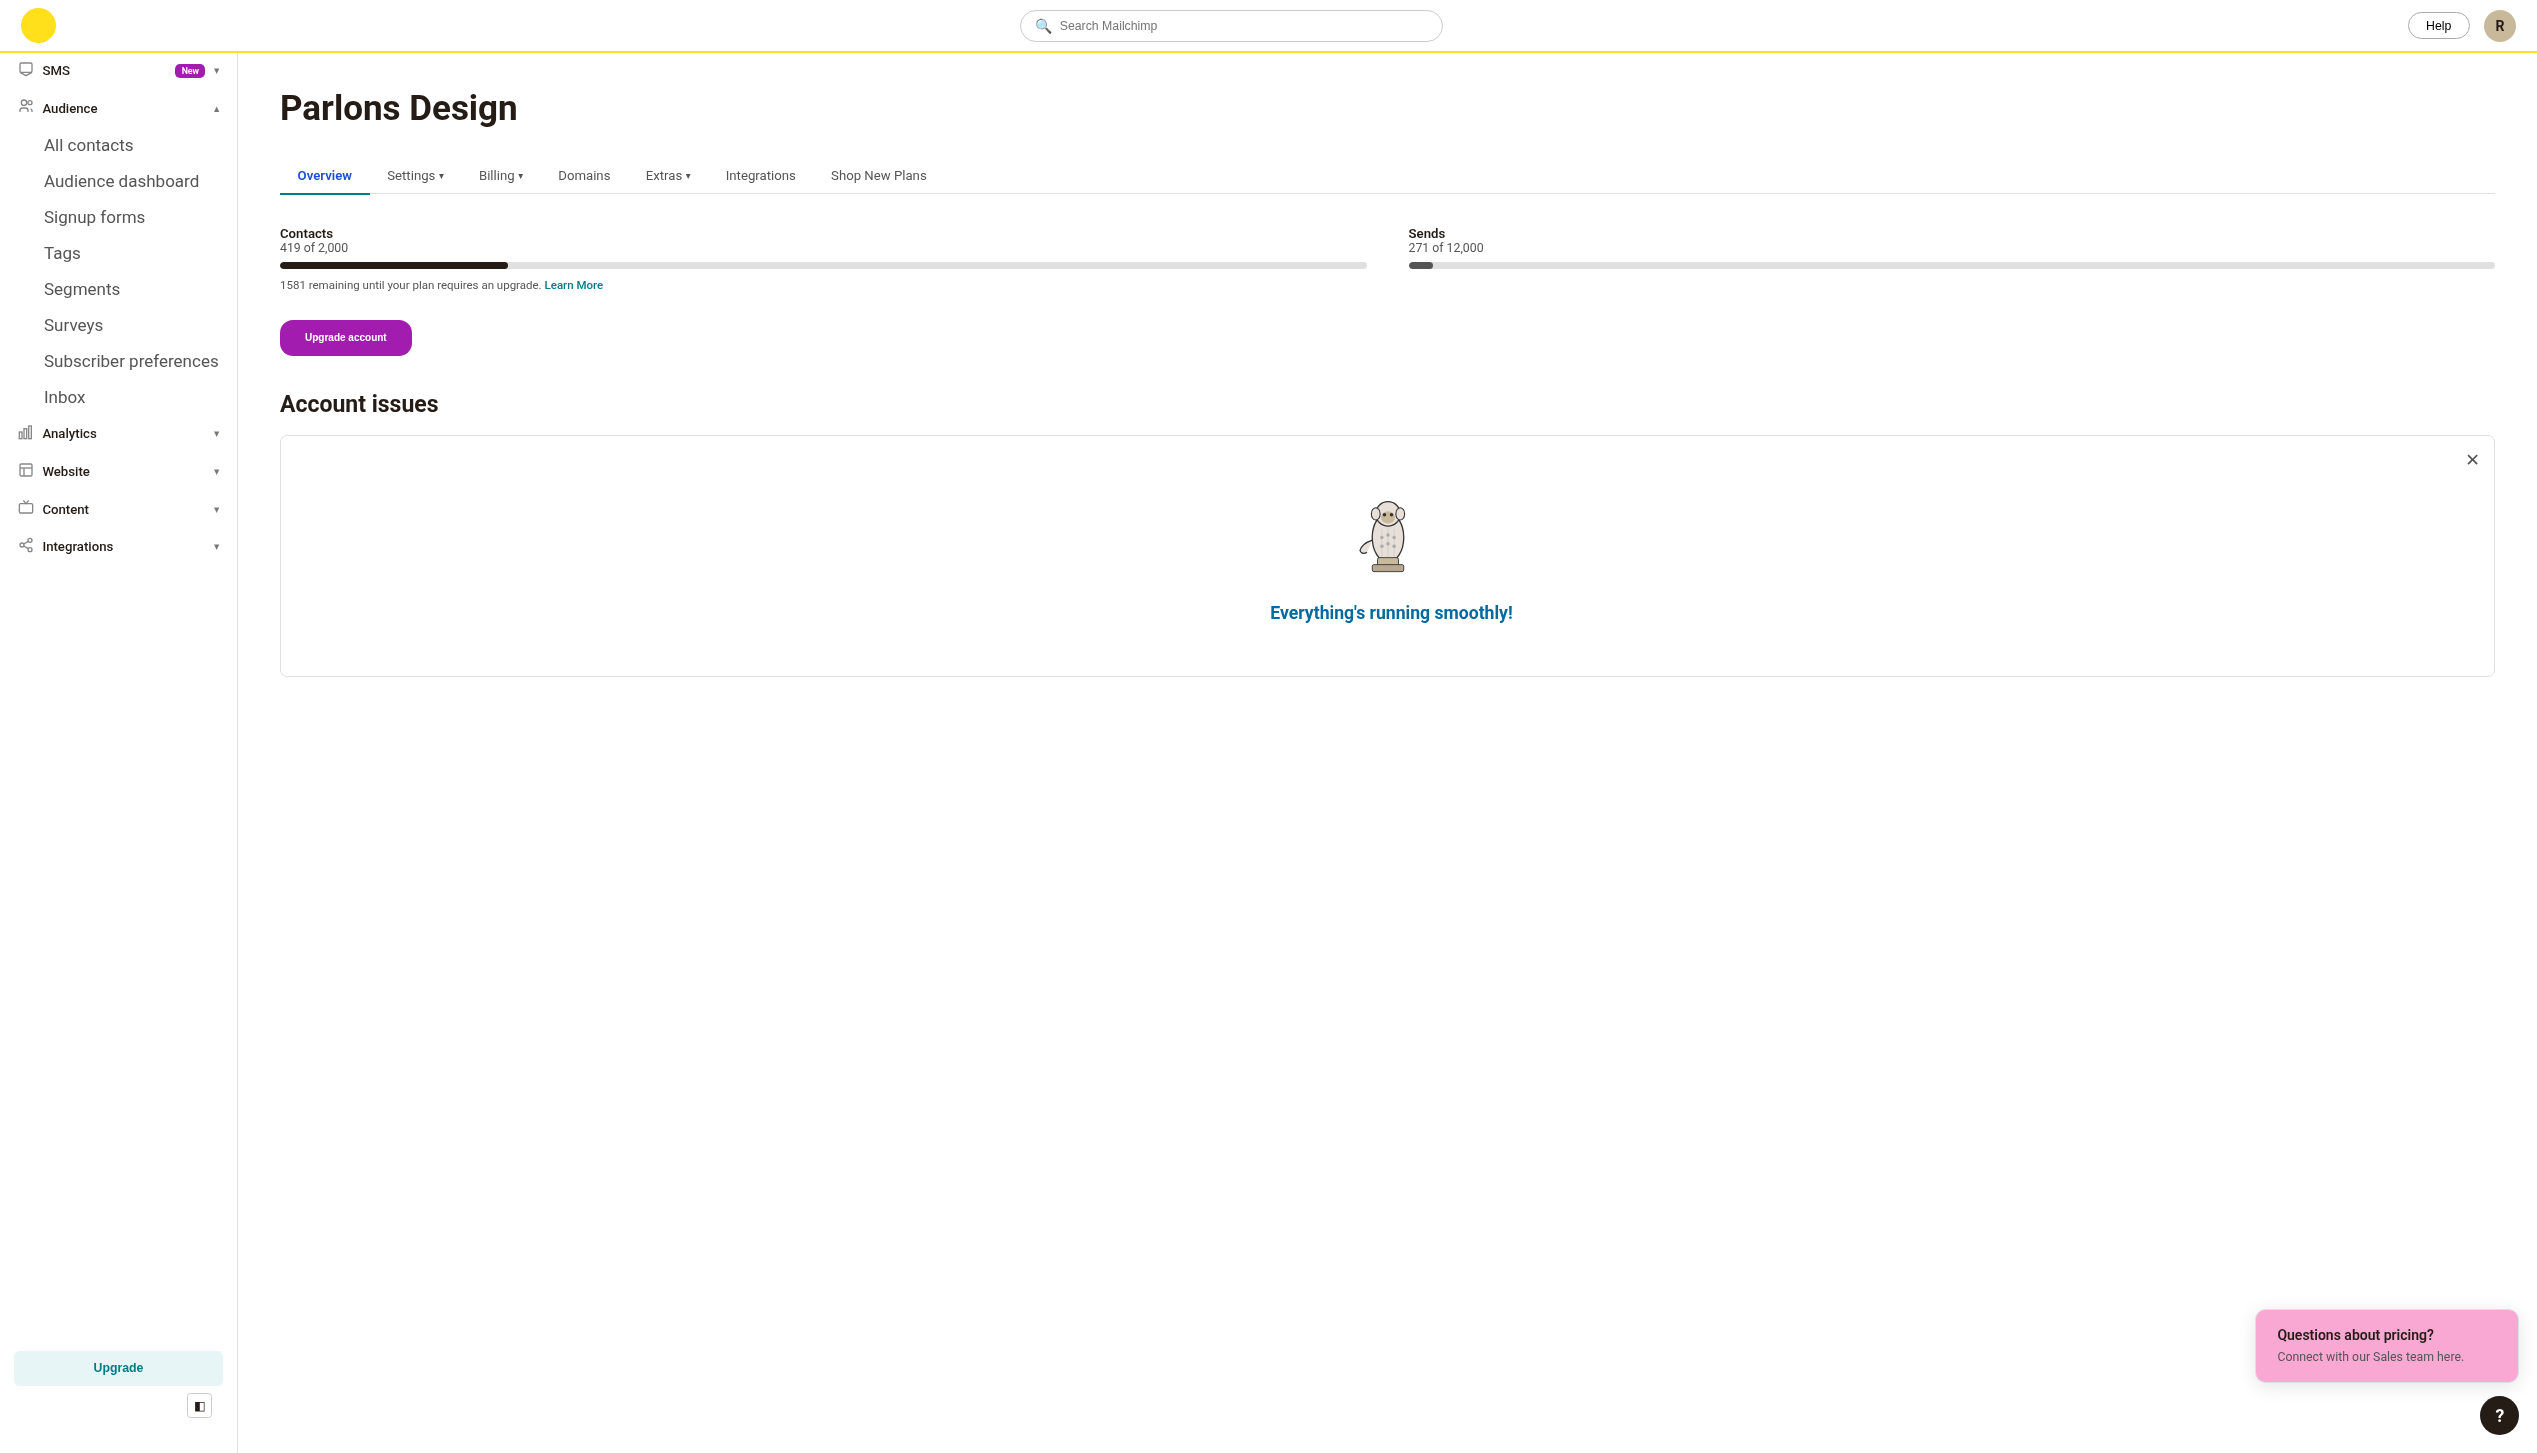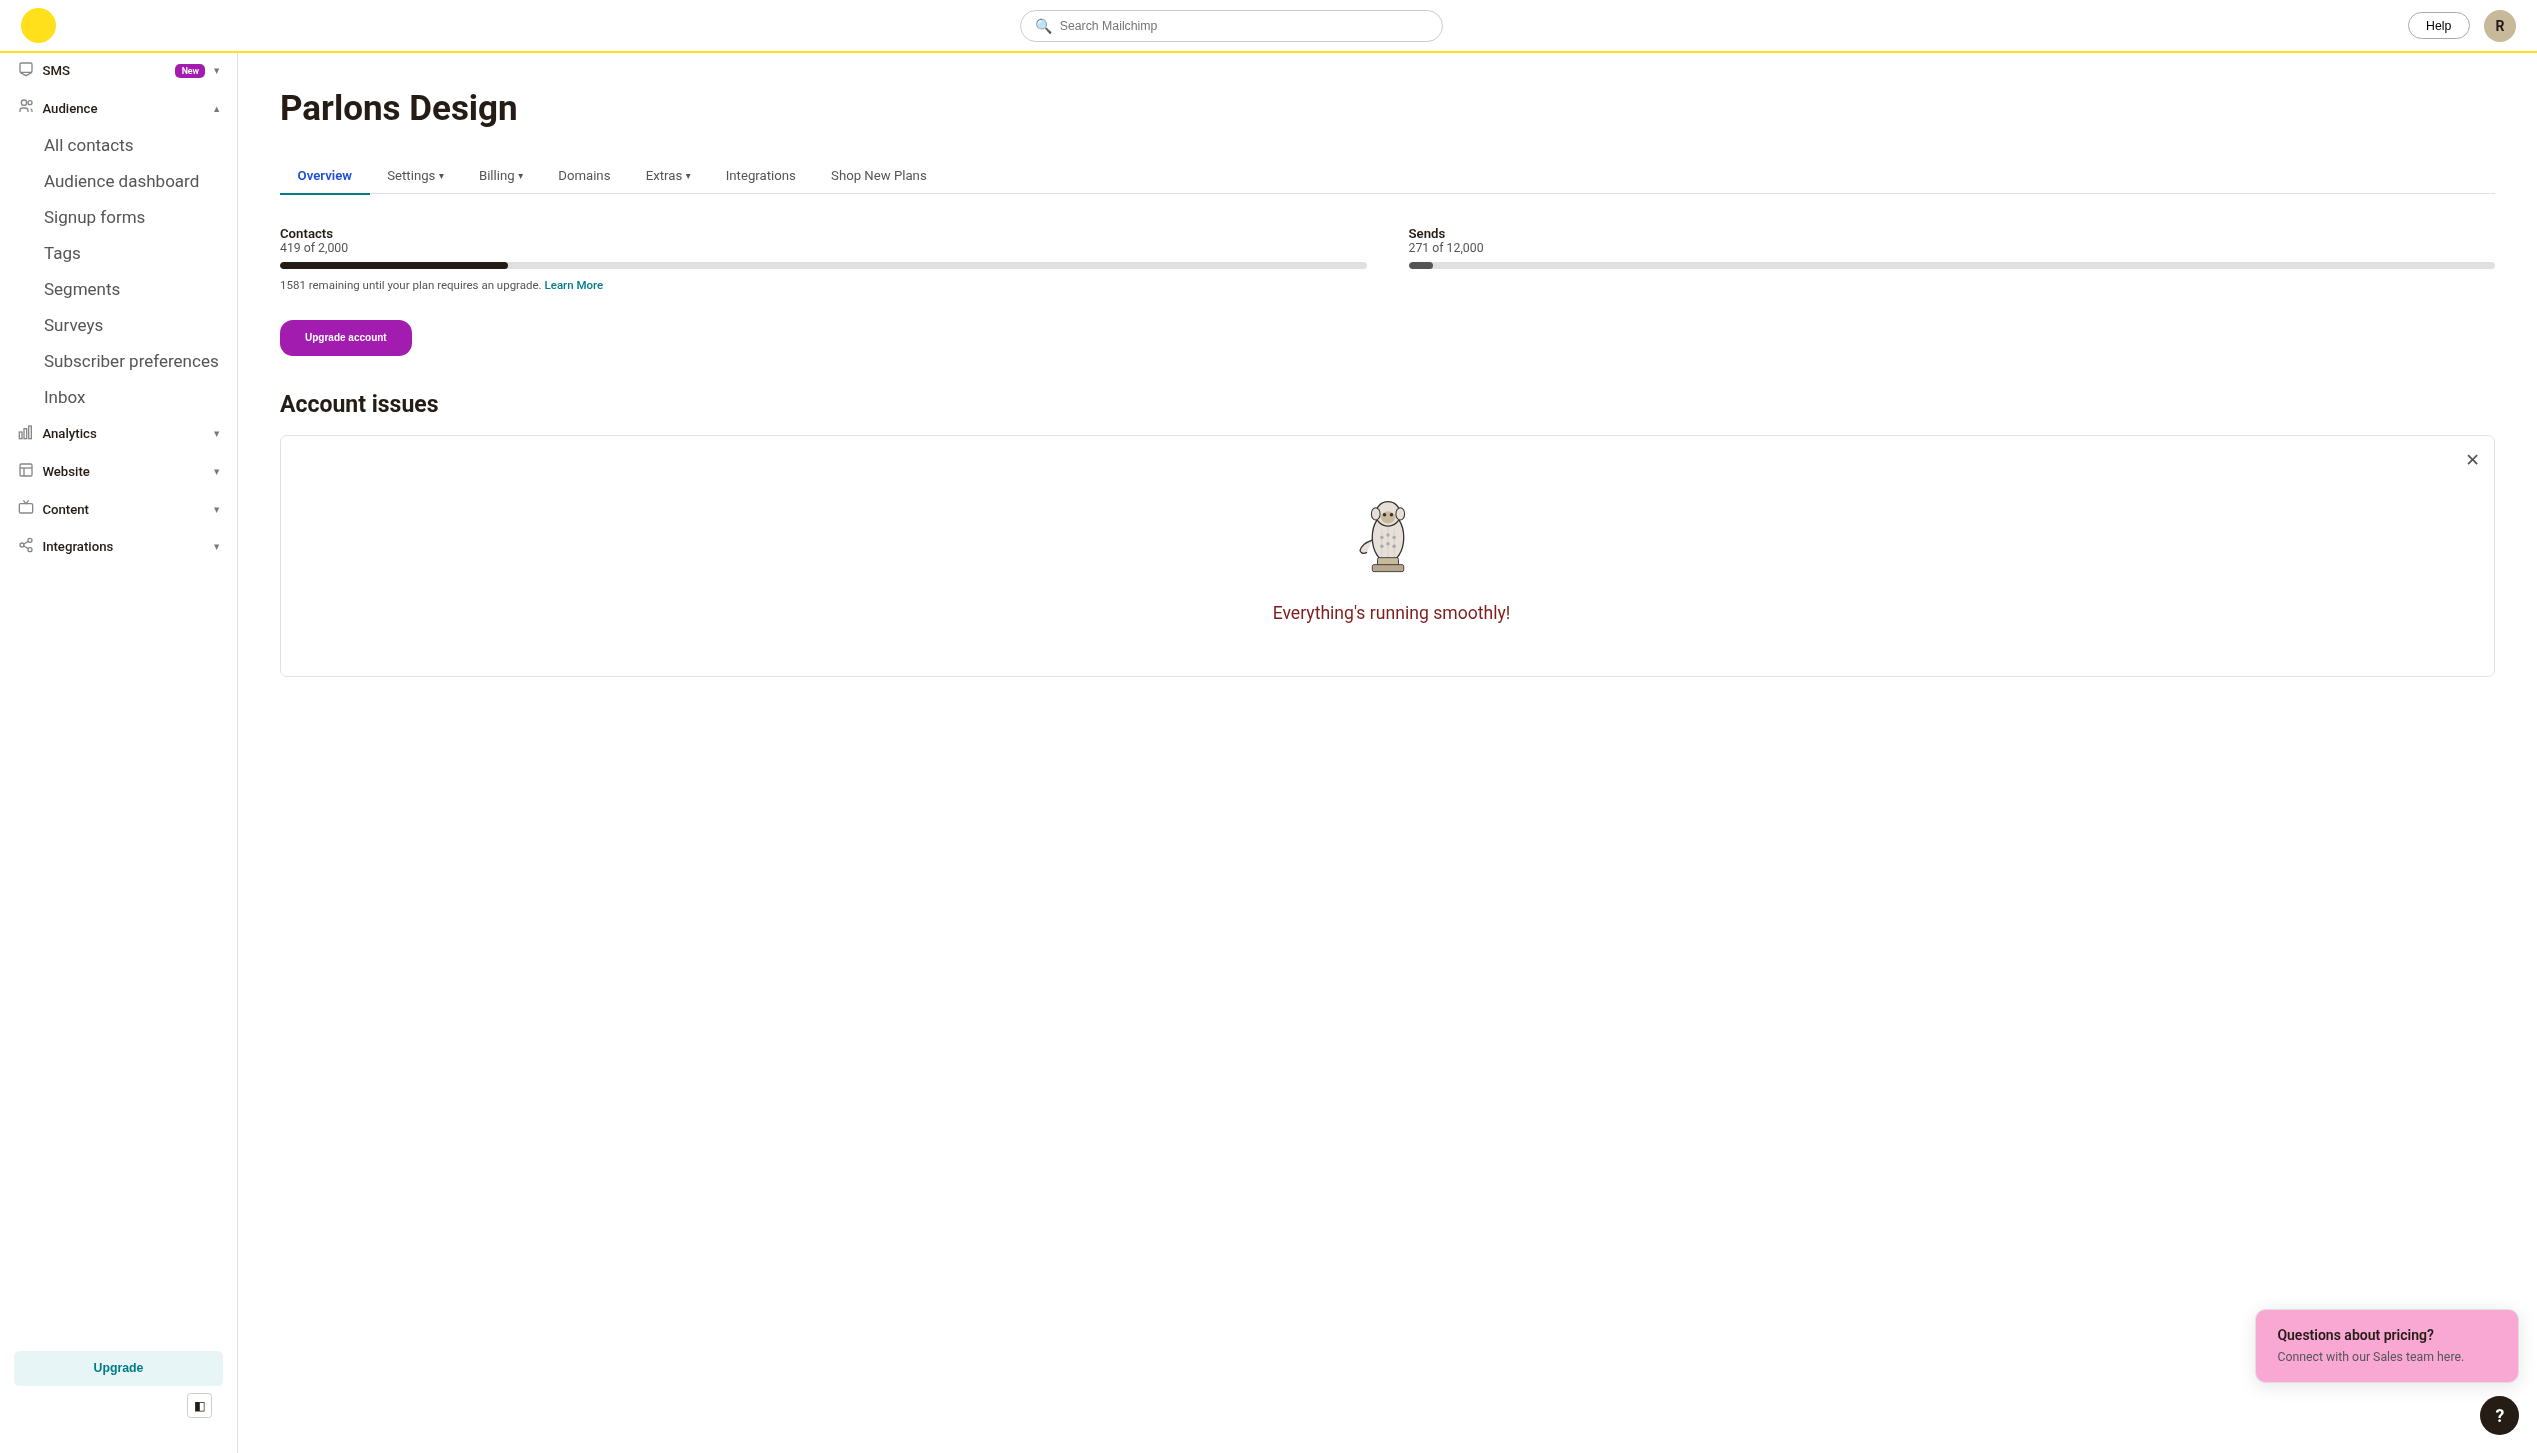--- a/index.html
+++ b/index.html
@@ -375,21 +375,21 @@
         <circle cx="40" cy="62" r="2" fill="#aaa"></circle>
         <circle cx="47" cy="65" r="2" fill="#aaa"></circle>
 
         <rect x="28" y="78" width="24" height="10" rx="2" fill="#c8b99a" stroke="#333" stroke-width="1"></rect>
         <rect x="22" y="86" width="36" height="8" rx="2" fill="#b8a890" stroke="#333" stroke-width="1"></rect>
 
         <path d="M22 58 Q10 62 8 70 Q10 75 16 72" stroke="#333" stroke-width="1.5" fill="#e8e0d8"></path>
       </svg>
     </div>
 
-    <p style="font-size:17.6px; font-weight:400; color:#7f1d1d;margin-left:8px;">Everything's running smoothly!</p>
+    <p style="font-size:17.6px; font-weight:700; color:#0369a1;margin-left:8px;">Everything's running smoothly!</p>
   </div>
 </main>
 
 <div class="chat-popup">
   <p class="chat-popup-title">Questions about pricing?</p>
   <p class="chat-popup-text">Connect with our Sales team here.</p>
 </div>
 
 <div class="help-circle">?</div>
 

